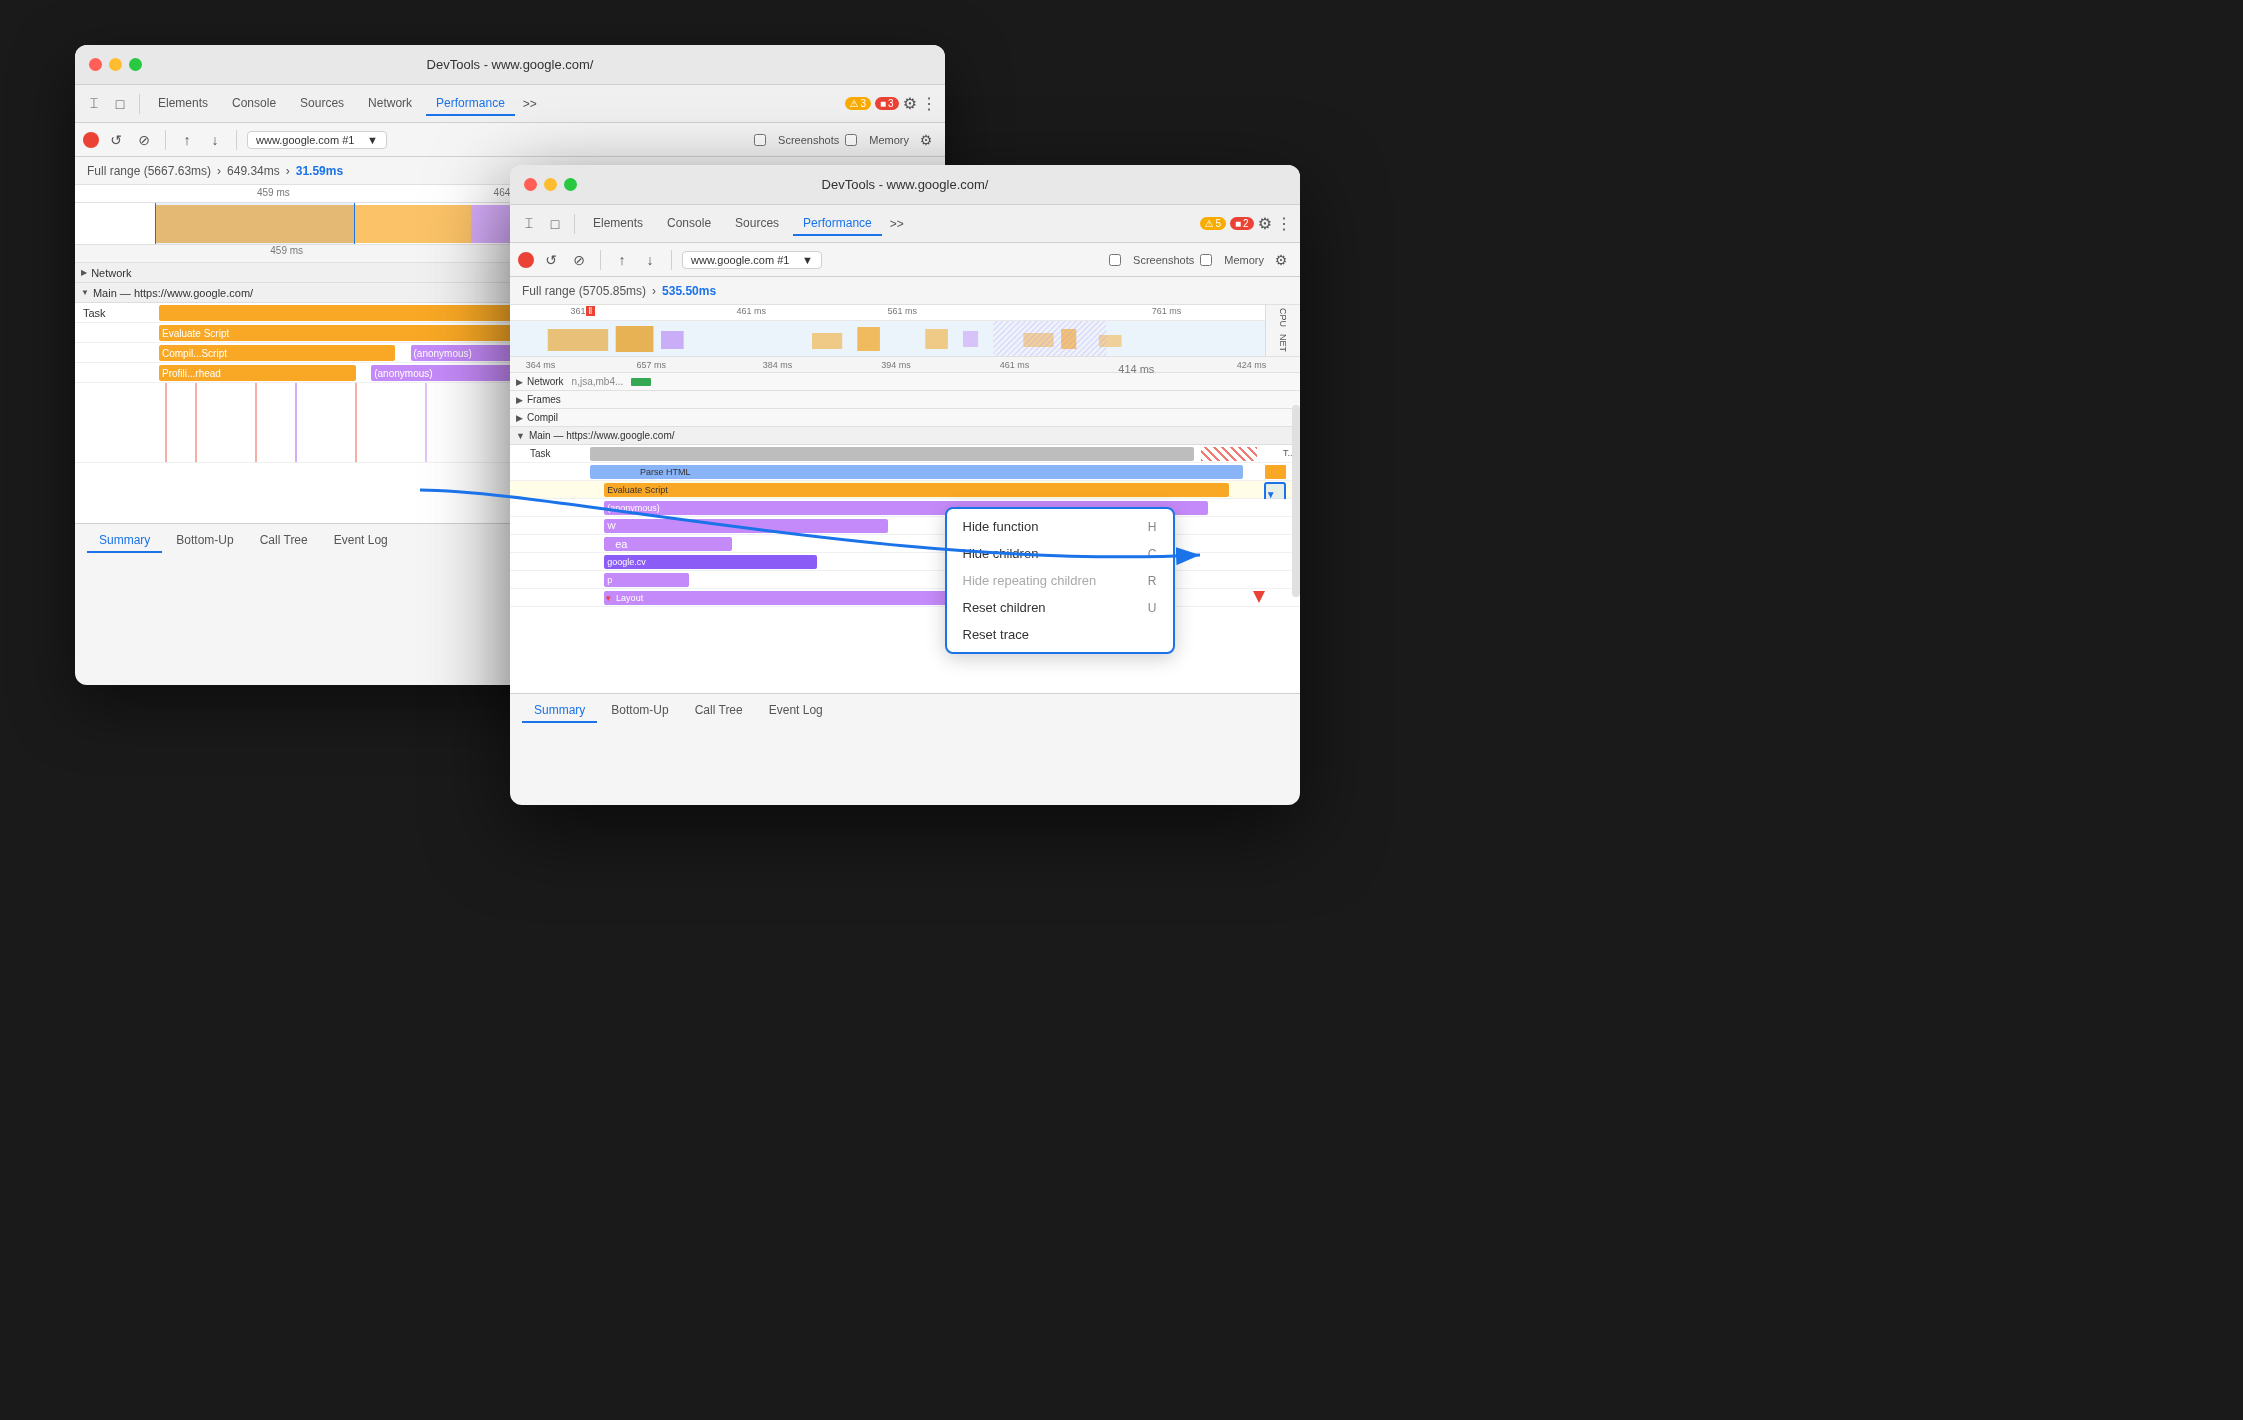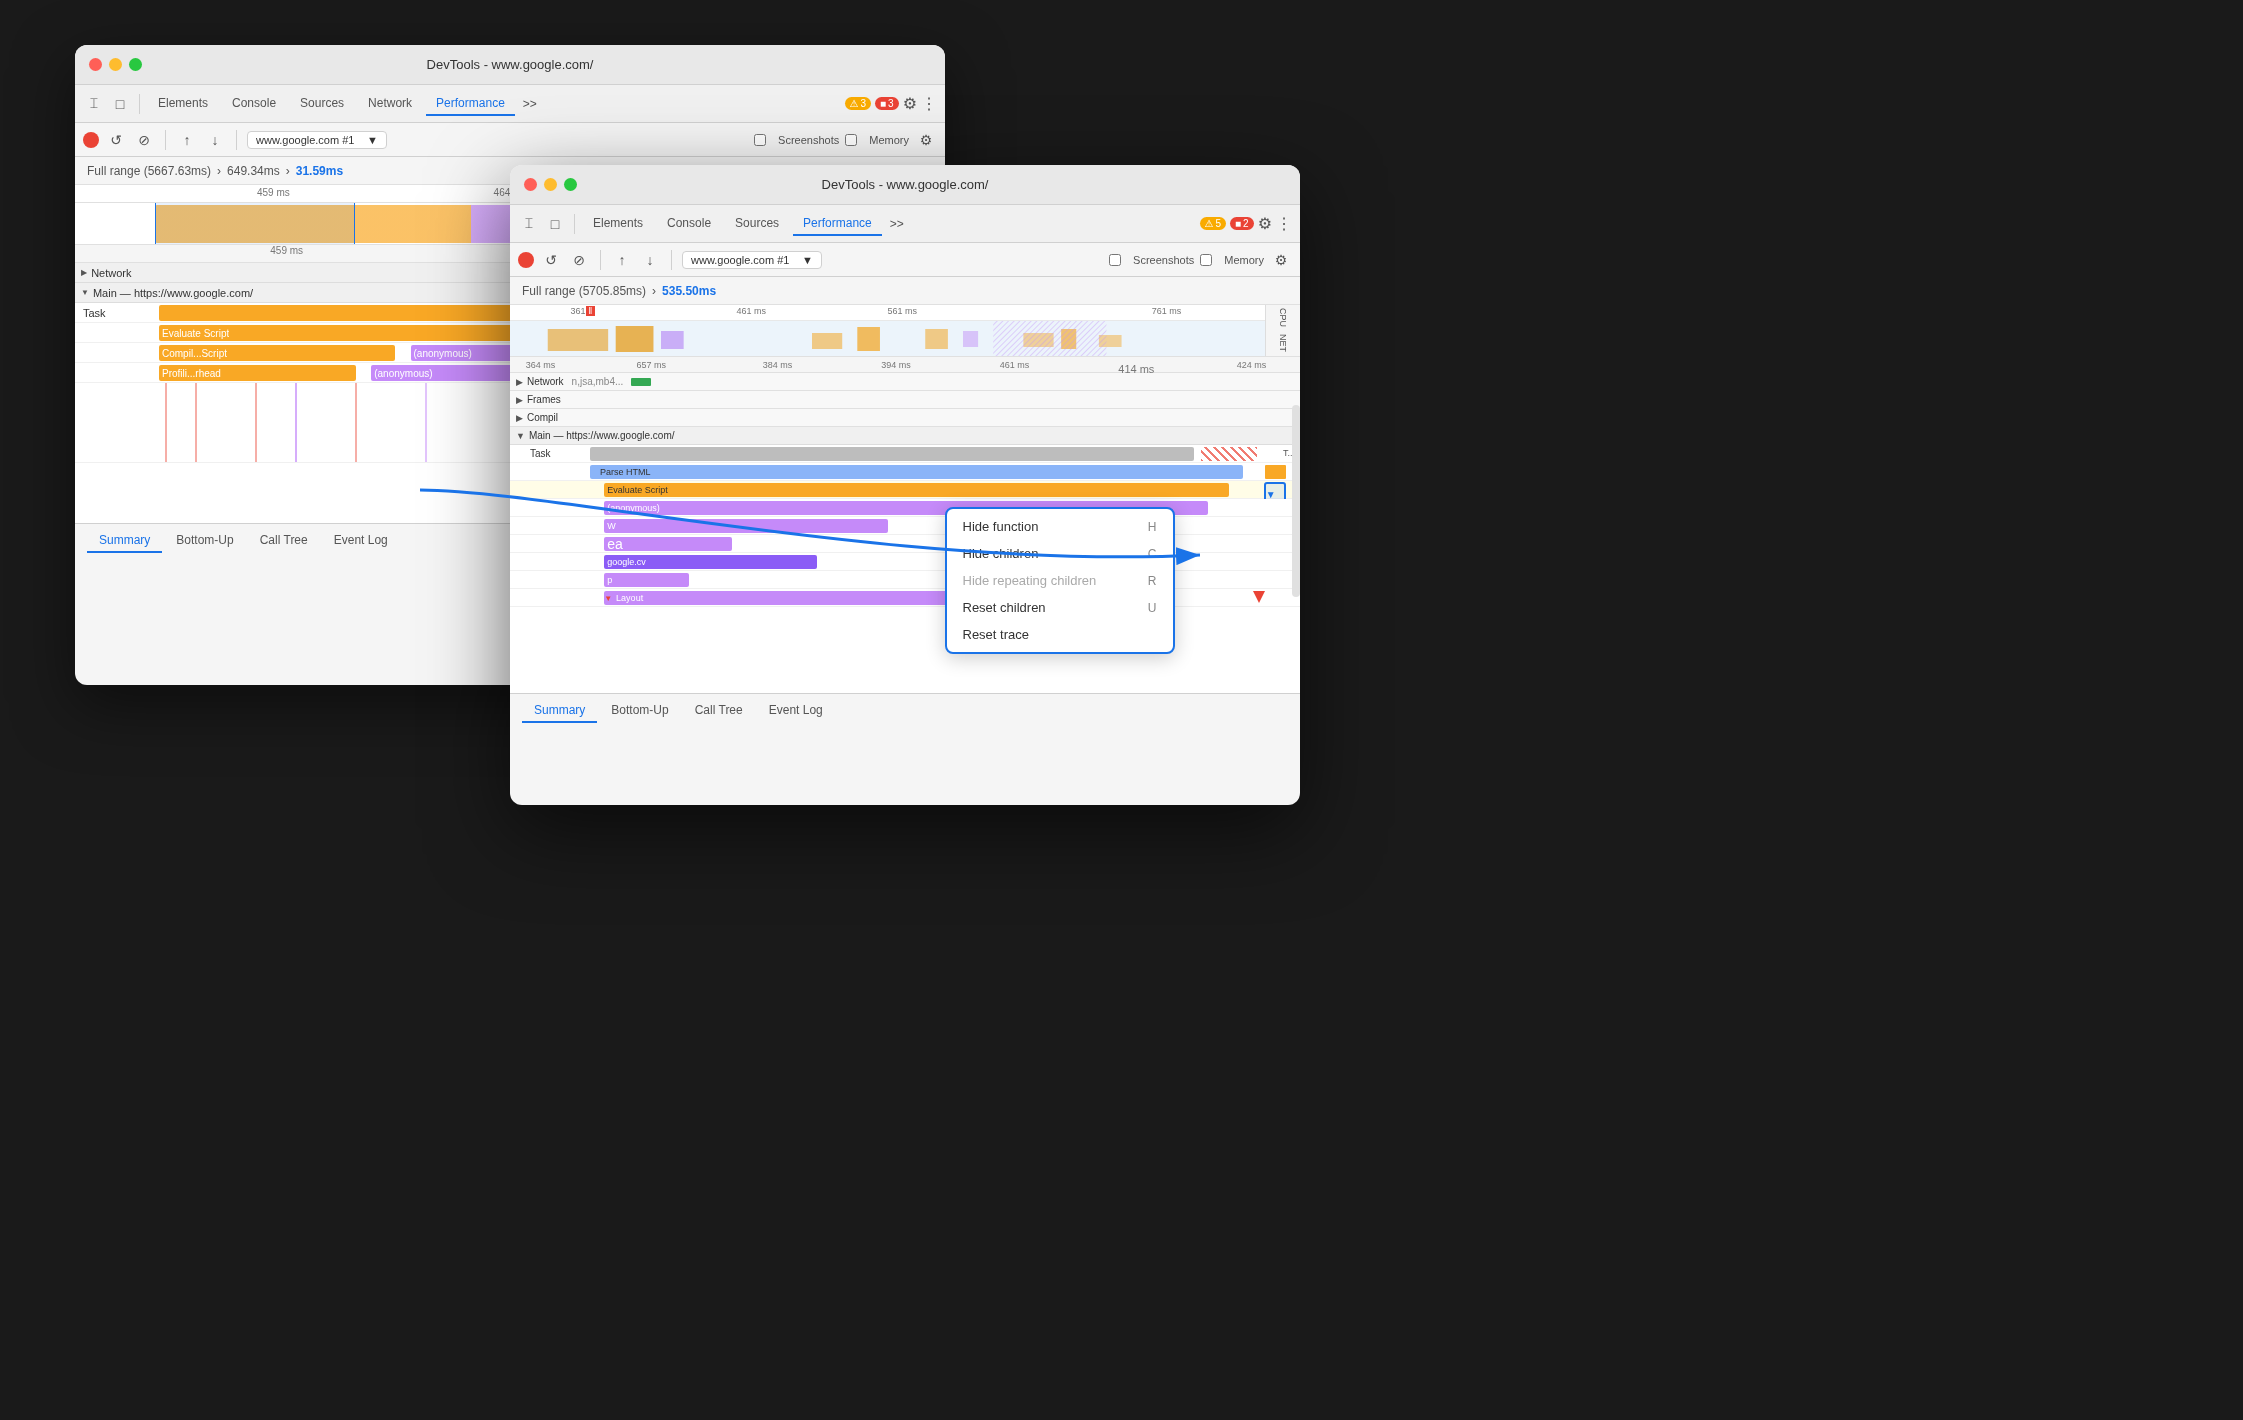--- a/index.html
+++ b/index.html
@@ -621,21 +621,21 @@
         <div style="position:absolute; left:86%; width:8%; height:14px; top:2px; background:repeating-linear-gradient(45deg, #ea4335, #ea4335 2px, transparent 2px, transparent 6px); opacity:0.7;"></div>
 
         <span style="position:absolute; right:5px; top:3px; font-size:9px; color:#555;">T...</span>
       </div>
     </div>
 
     <div style="height:18px; background:white; border-bottom:1px solid #f0f0f0; display:flex; align-items:center; position:relative;">
       <span style="font-size:10px; color:#333; min-width:80px; padding-left:20px;"></span>
       <div style="flex:1; position:relative; height:100%;">
         <div style="position:absolute; left:0; width:92%; height:14px; top:2px; background:#8ab4f8; border-radius:2px; display:flex; align-items:center; overflow:hidden;">
-          <span style="font-size:9px; color:#333; padding-left:10px; white-space:nowrap;">Parse HTML</span>
+          <span style="font-size:9px; color:#333; padding-left:19px; white-space:nowrap;margin-left:31px;">Parse HTML</span>
         </div>
 
         <div style="position:absolute; right:2%; width:3%; height:14px; top:2px; background:#f9a825; border-radius:1px;"></div>
       </div>
     </div>
 
     <div style="height:18px; background:#fffde7; border-bottom:1px solid #f0f0f0; display:flex; align-items:center; position:relative;">
       <span style="font-size:10px; color:#333; min-width:80px; padding-left:20px;"></span>
       <div style="flex:1; position:relative; height:100%;">
         <div style="position:absolute; left:2%; width:88%; height:14px; top:2px; background:#f9a825; border-radius:2px; display:flex; align-items:center; overflow:hidden;">
@@ -663,21 +663,21 @@
         <div style="position:absolute; left:2%; width:40%; height:14px; top:2px; background:#c58af9; border-radius:2px; display:flex; align-items:center; overflow:hidden;">
           <span style="font-size:9px; color:#fff; padding-left:3px;">W</span>
         </div>
       </div>
     </div>
 
     <div style="height:18px; background:white; border-bottom:1px solid #f0f0f0; display:flex; align-items:center; position:relative;">
       <span style="font-size:10px; color:#333; min-width:80px; padding-left:20px;"></span>
       <div style="flex:1; position:relative; height:100%;">
         <div style="position:absolute; left:2%; width:18%; height:14px; top:2px; background:#c58af9; border-radius:2px; display:flex; align-items:center; overflow:hidden;">
-          <span style="font-size:14px; color:#fff; padding-left:3px;">ea</span>
+          <span style="font-size:11px; color:#fff; padding-left:11px;">ea</span>
         </div>
       </div>
     </div>
 
     <div style="height:18px; background:white; border-bottom:1px solid #f0f0f0; display:flex; align-items:center; position:relative;">
       <span style="font-size:10px; color:#333; min-width:80px; padding-left:20px;"></span>
       <div style="flex:1; position:relative; height:100%;">
         <div style="position:absolute; left:2%; width:30%; height:14px; top:2px; background:#8b5cf6; border-radius:2px; display:flex; align-items:center; overflow:hidden;">
           <span style="font-size:9px; color:#fff; padding-left:3px;">google.cv</span>
         </div>

